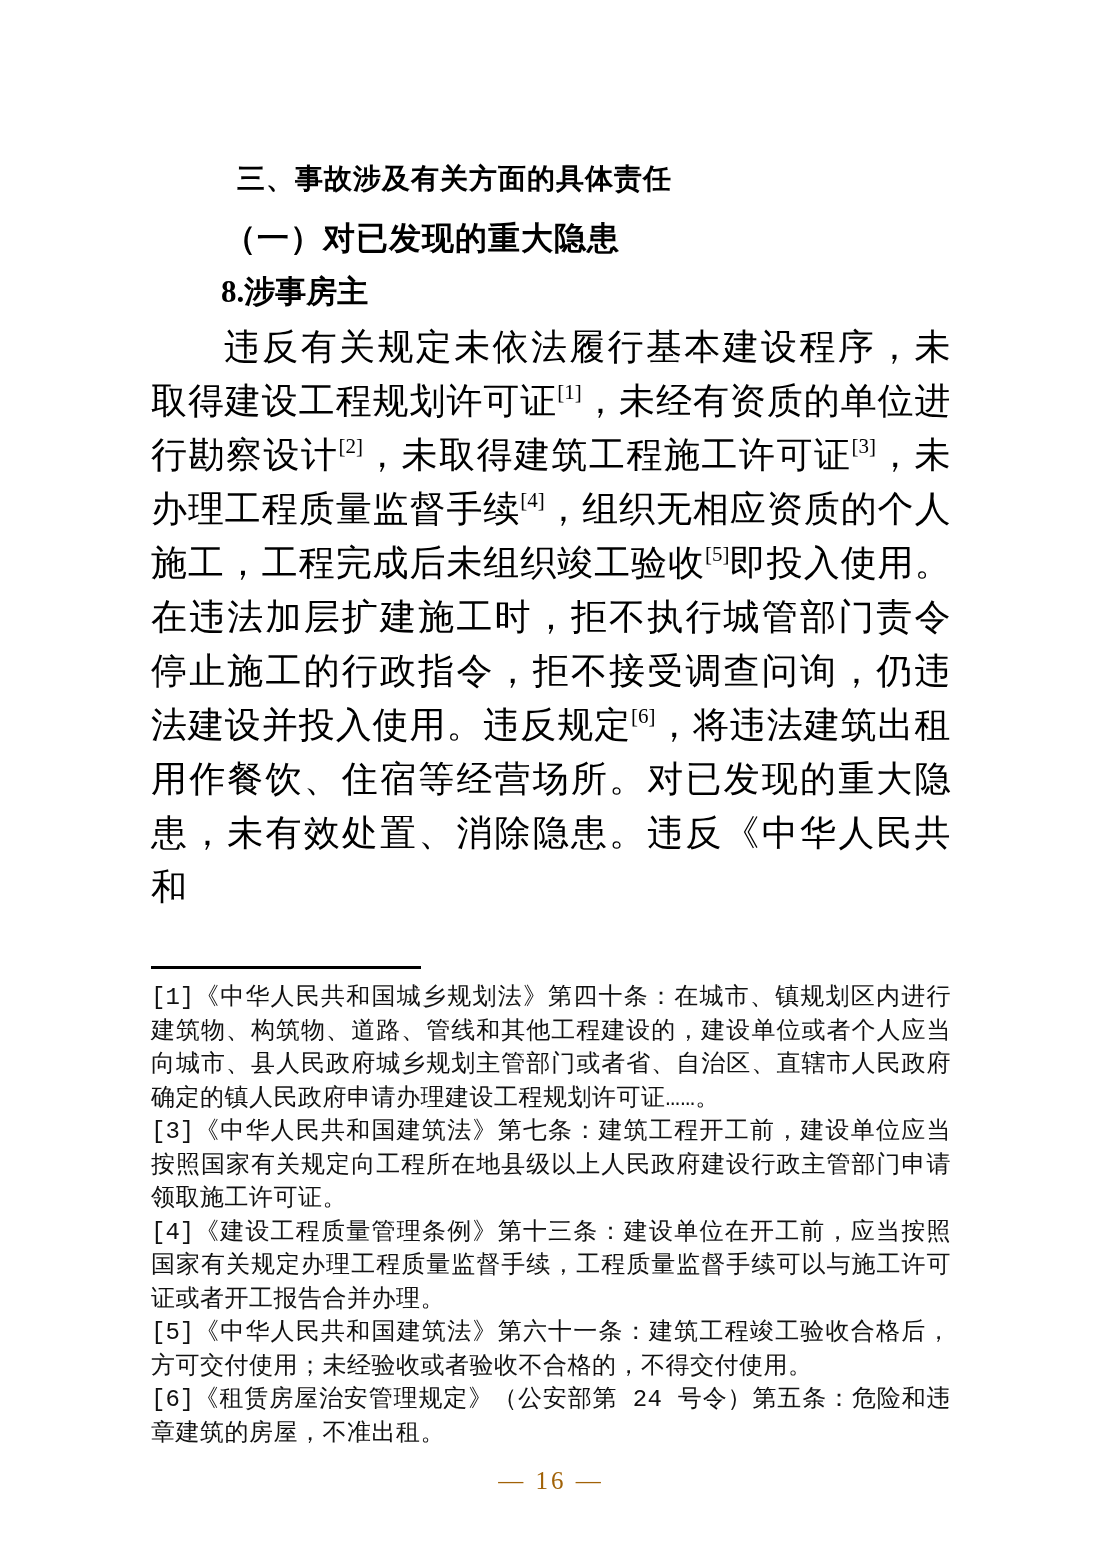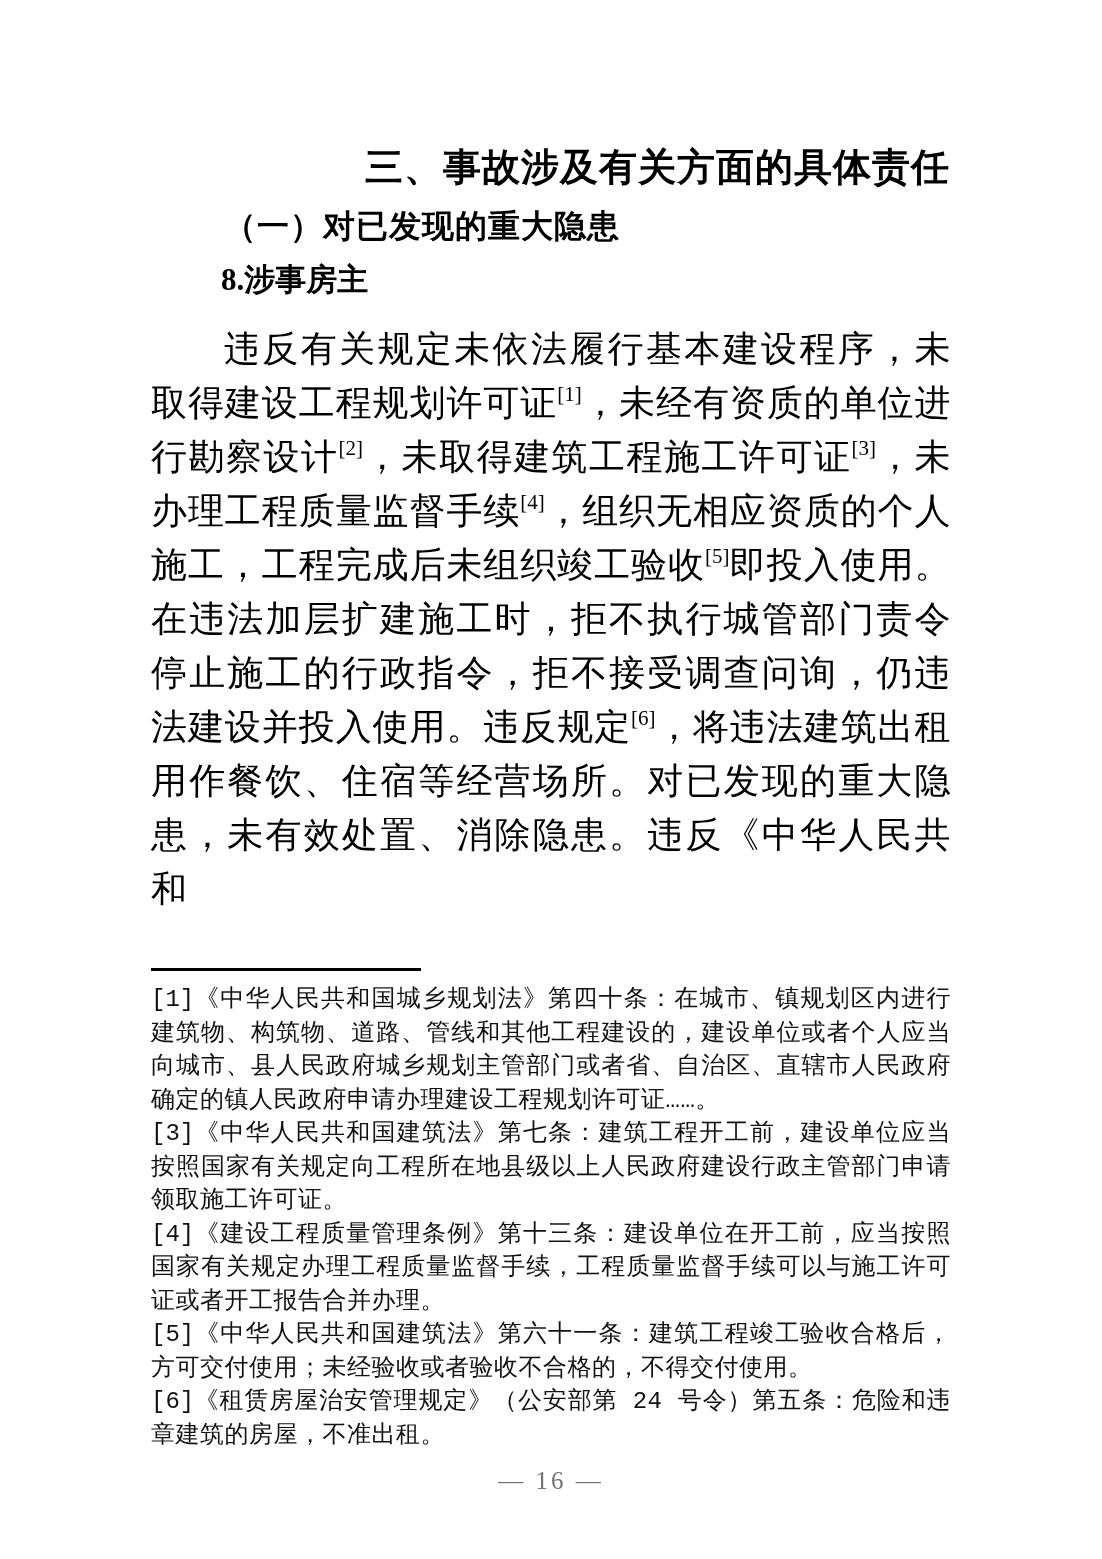--- a/index.html
+++ b/index.html
@@ -19,48 +19,47 @@
     margin: 0 auto;
   }
   .content {
     position: absolute;
     top: 0;
     left: 0;
     width: 100%;
     padding: 146px 151px 0 151px;
   }
   .doc-h1 {
-    margin: 1px;
+    margin: 13px;
     padding-left: 73px;
     font-family: "Liberation Sans", sans-serif;
     font-weight: 700;
-    font-size: 38px;
+    font-size: 28px;
     line-height: 40px;
     letter-spacing: 1px;
-    text-align: right;
   }
   .doc-h2 {
     margin: 20px 0 0;
     padding-left: 73px;
     font-family: "Liberation Serif", serif;
     font-weight: 700;
     font-size: 32px;
     line-height: 38px;
     letter-spacing: 1px;
   }
   .doc-h3 {
     margin: 17px 0 0;
     padding-left: 70px;
     font-family: "Liberation Serif", serif;
     font-weight: 700;
     font-size: 31px;
     line-height: 36px;
   }
   .body-para {
-    margin: 24px 0 0;
+    margin: 10px 0 0;
     font-size: 36px;
     line-height: 54px;
     text-align: justify;
     text-justify: inter-character;
     text-indent: 73px;
     letter-spacing: 0.5px;
   }
   .fnref {
     font-size: 21px;
     line-height: 0;
@@ -87,21 +86,21 @@
   }
   .fn-marker { letter-spacing: 0; }
   .page-number {
     position: absolute;
     left: 0;
     right: 0;
     bottom: 64px;
     text-align: center;
     font-size: 25px;
     letter-spacing: 3px;
-    color: #737373;
+    color: #a16207;
   }
 </style>
 </head>
 <body>
 
 <div class="page">
   <div class="content">
 
     <h1 class="doc-h1">三、事故涉及有关方面的具体责任</h1>
 

